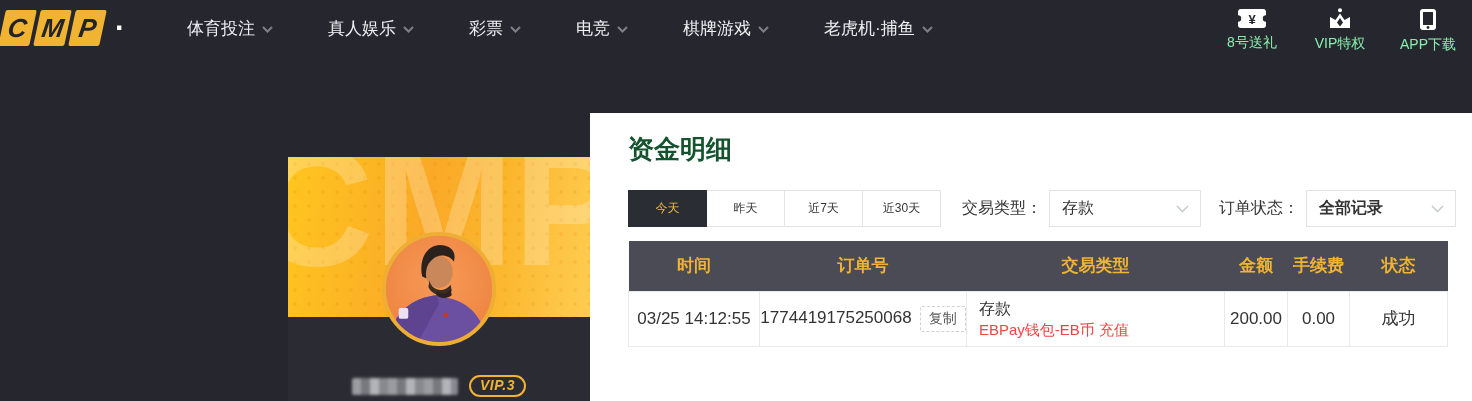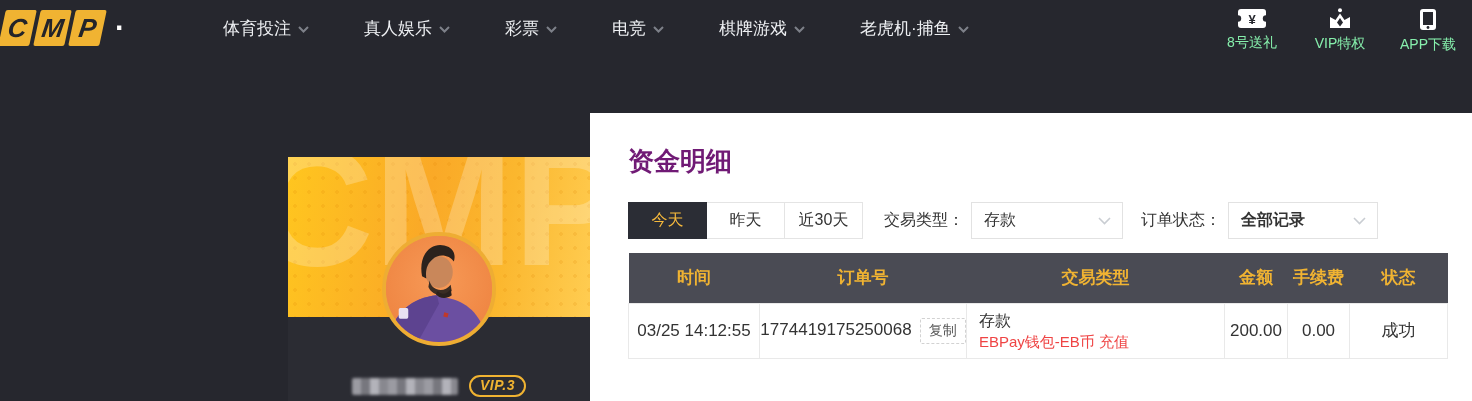--- a/index.html
+++ b/index.html
@@ -29,21 +29,21 @@
   .logo-dot { color:#fff; font-size:30px; font-weight:700; margin:0 6px 0 8px; }
   .logo-brand {
     color:#fff; font-size:31px; font-weight:700; font-style:italic;
     letter-spacing:2px; position:relative; padding-right:16px;
   }
   .logo-brand::after {
     content:""; position:absolute; right:0; bottom:3px;
     width:13px; height:4px; background:#fff; transform:skewX(-30deg);
   }
 
-  .nav { display:flex; align-items:center; gap:55px; margin-left:92px; }
+  .nav { display:flex; align-items:center; gap:55px; margin-left:56px; }
   .nav-item {
     display:flex; align-items:center; gap:7px; cursor:pointer;
     color:#eef0f3; font-size:17px; white-space:nowrap;
   }
   .nav-item svg { margin-top:2px; }
 
   .quicklinks { margin-left:auto; display:flex; align-items:flex-start; gap:24px; }
   .ql {
     display:flex; flex-direction:column; align-items:center; gap:5px;
     cursor:pointer; min-width:64px; padding-top:6px;
@@ -89,28 +89,28 @@
   .sb-divider {
     position:absolute; left:16px; top:262px; width:239px; height:1px;
     background:rgba(255,255,255,0.10);
   }
 
   
   .content {
     position:absolute; left:590px; top:113px; width:882px; height:288px;
     background:#fff; padding-left:38px;
   }
-  .page-title { margin-top:31px; font-size:26px; font-weight:700; color:#701a75; }
+  .page-title { margin-top:19px; font-size:26px; font-weight:700; color:#14532d; }
   .page-subtitle { margin-top:17px; font-size:16px; color:#c2c2c2; }
 
   .filter-row { margin-top:23px; display:flex; align-items:center; height:37px; }
   .tabs { display:flex; }
   .tab {
     width:79px; height:37px; background:#fff; border:1px solid #e4e4e4;
-    margin-left:-1px; font-size:16px; color:#333; cursor:pointer;
+    margin-left:-1px; font-size:12px; color:#333; cursor:pointer;
     display:flex; align-items:center; justify-content:center;
     font-family:inherit;
   }
   .tab:first-child { margin-left:0; }
   .tab.active { background:#2b2d35; border-color:#2b2d35; color:#f6b93c; z-index:1; }
   .filter-label { margin-left:21px; font-size:16px; color:#333; white-space:nowrap; }
   .select {
     display:flex; align-items:center; height:37px; border:1px solid #e2e2e2;
     background:#fff; padding:0 11px 0 12px; margin-left:7px; cursor:pointer;
   }
@@ -259,20 +259,21 @@
   <div class="sb-divider"></div>
 </aside>
 
 <main class="content">
   <h1 class="page-title">资金明细</h1>
 
   <div class="filter-row">
     <div class="tabs">
       <button class="tab active">今天</button>
       <button class="tab">昨天</button>
+      <button class="tab">近7天</button>
       <button class="tab">近30天</button>
     </div>
     <span class="filter-label">交易类型：</span>
     <div class="select select-1">
       <span class="sel-value">存款</span>
       <svg width="13" height="8" viewBox="0 0 13 8">
           <polyline points="1,1 6.5,6.5 12,1" fill="none" stroke="#c9cdd2" stroke-width="1.6"></polyline>
         </svg>
     </div>
     <span class="filter-label second">订单状态：</span>

